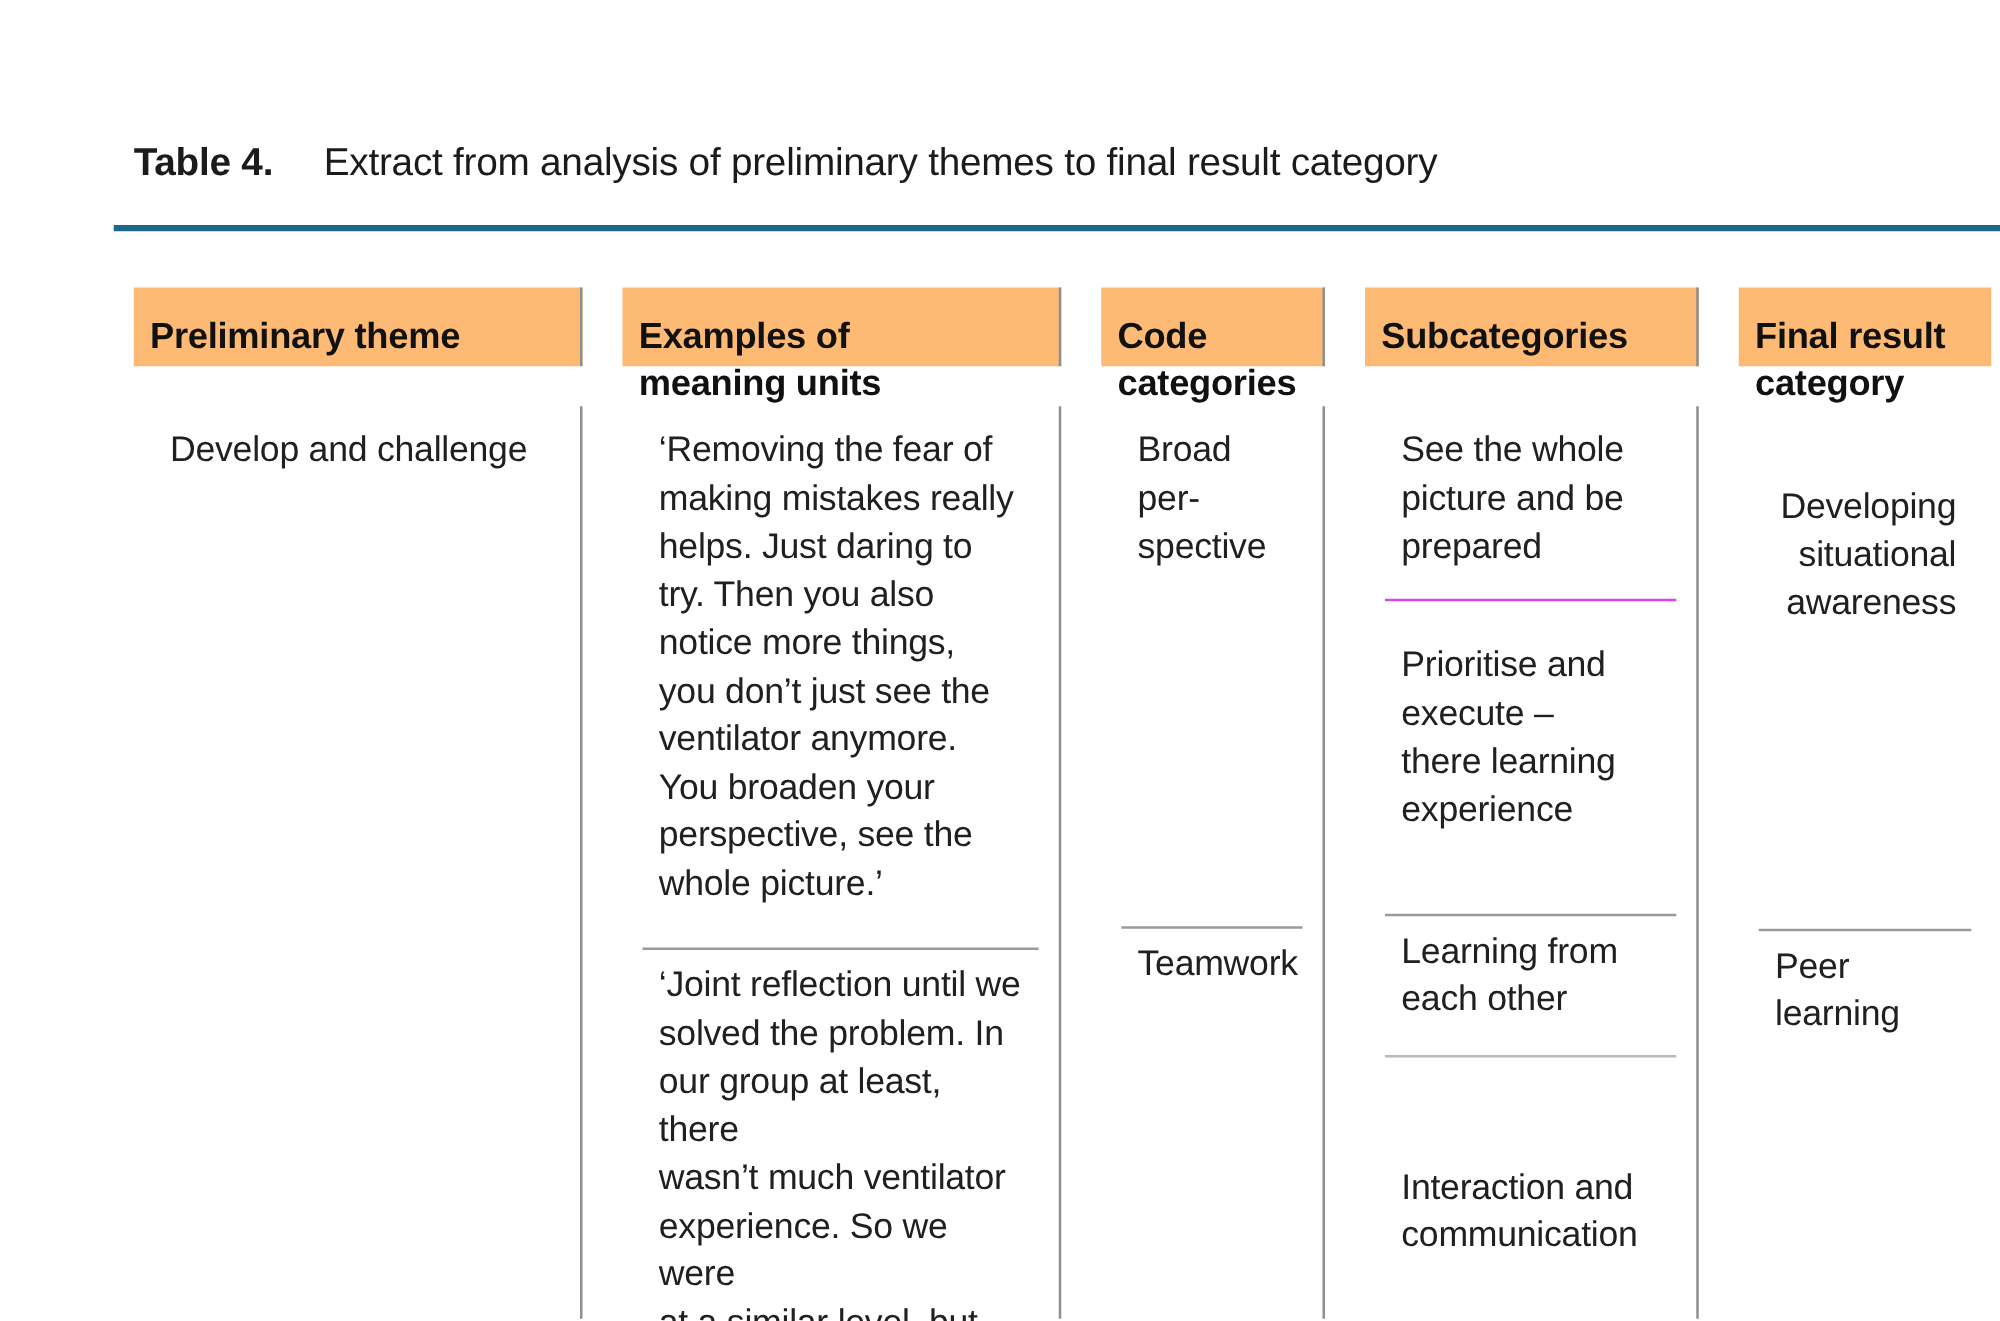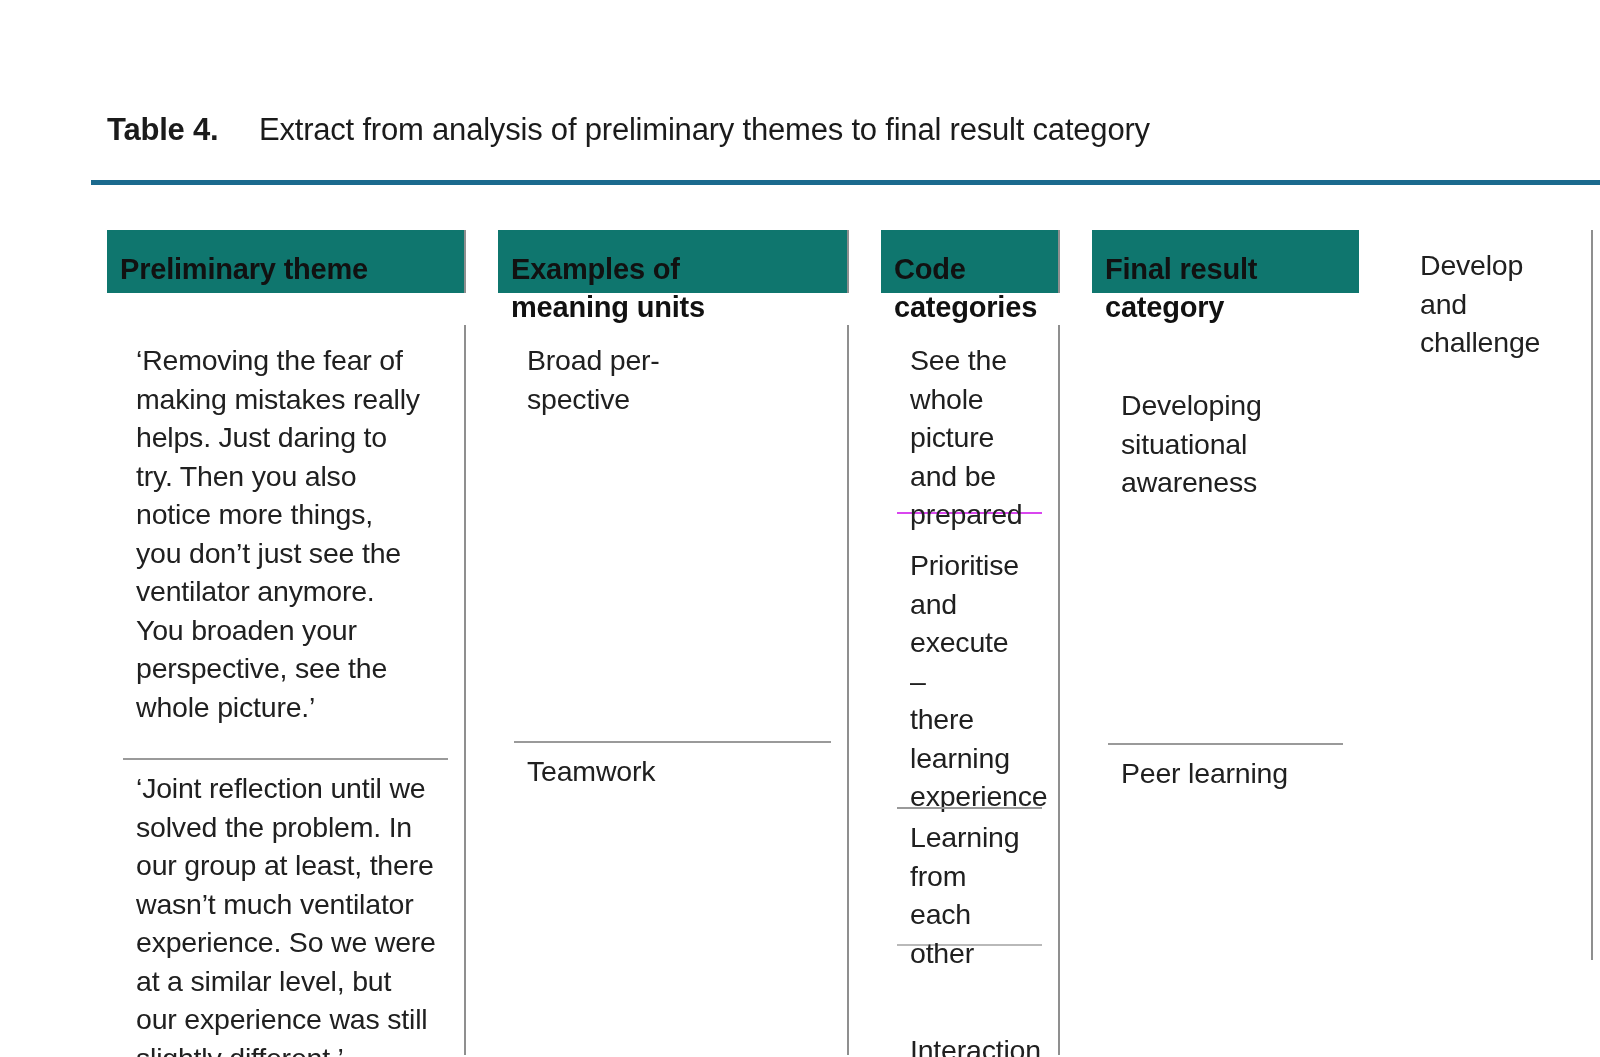--- a/index.html
+++ b/index.html
@@ -29,21 +29,21 @@
     position: absolute; left: 27px; top: 150px;
     width: 1518px;
     display: grid;
     grid-template-columns: 391px 383px 211px 299px 234px;
     grid-template-rows: 95px 730px;
     font-size: 28.5px; line-height: 38.5px; color: #202020;
     letter-spacing: -0.2px;
   }
 
   .hcell {
-    background: #0f766e;
+    background: #fdba74;
     font-weight: bold; color: #111111;
     padding: 20px 12px 0 13px;
     line-height: 38px; font-size: 29px;
     white-space: pre-line;
   }
   .bline { border-right: 2px solid #8f8f8f; }
 
   .bodycol { display: flex; flex-direction: column; height: 730px; }
 
   .cell { padding: 0 12px 0 13px; white-space: pre-line; }
@@ -52,38 +52,39 @@
   .sub-b { height: 326px; border-top: 2px solid #9a9a9a; padding-top: 9px; }
 
   
   .sc-a1 { height: 173px; border-bottom: 2px solid #d946ef; }
   .sc-a2 { height: 229px; }
   .sc-b1 { height: 139px; border-top: 2px solid #9a9a9a; padding-top: 9px;
            border-bottom: 2px solid #b9b9b9; }
   .sc-b2 { height: 187px; padding-top: 53px; }
 
   
-  .fc-a { padding-top: 45px; }
+  .fc-a { padding-top: 45px; text-align: right; }
 </style>
 </head>
 <body>
 
 <div class="page">
 
   <div class="caption"><span class="cap-label">Table 4.</span><span> Extract from analysis of preliminary themes to final result category</span></div>
 
   <div class="rule top"></div>
 
   <div class="tbl">
 
     <div class="hcell bline">Preliminary theme</div>
     <div class="hcell bline">Examples of
 meaning units</div>
     <div class="hcell bline">Code
 categories</div>
+    <div class="hcell bline">Subcategories</div>
     <div class="hcell">Final result
 category</div>
 
     <div class="bodycol bline">
       <div class="cell">Develop and challenge</div>
     </div>
 
     <div class="bodycol bline">
       <div class="cell sub-a">‘Removing the fear of
 making mistakes really

